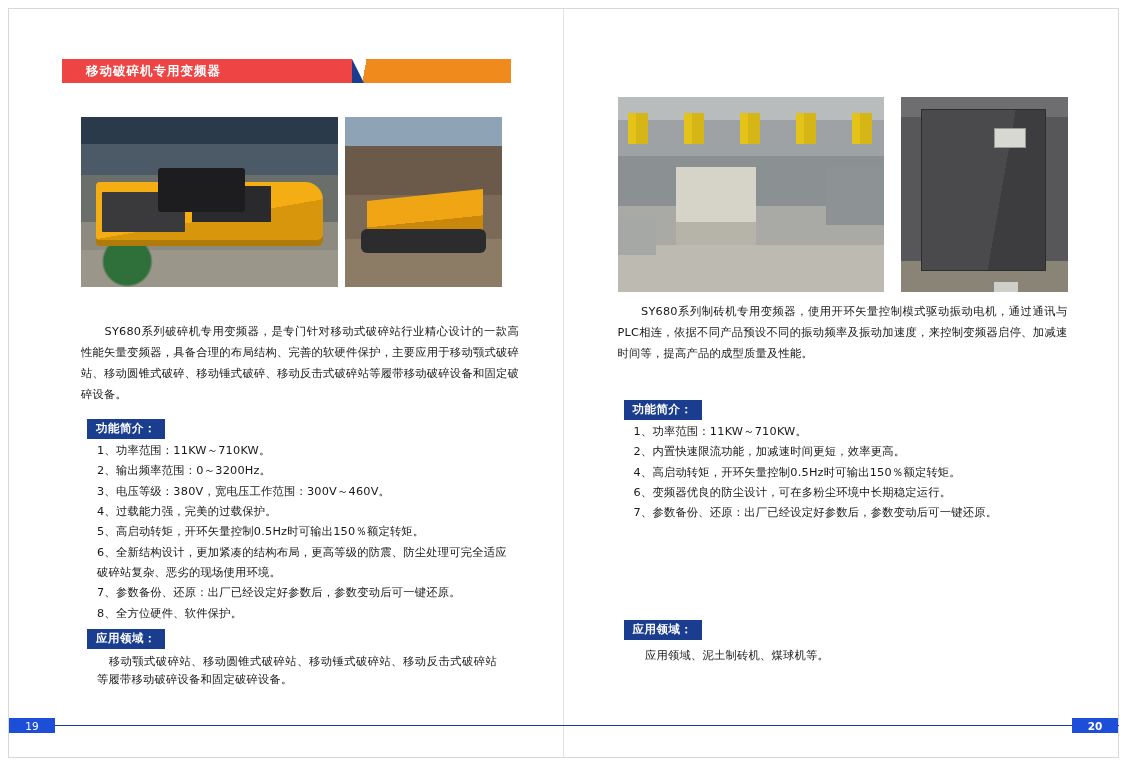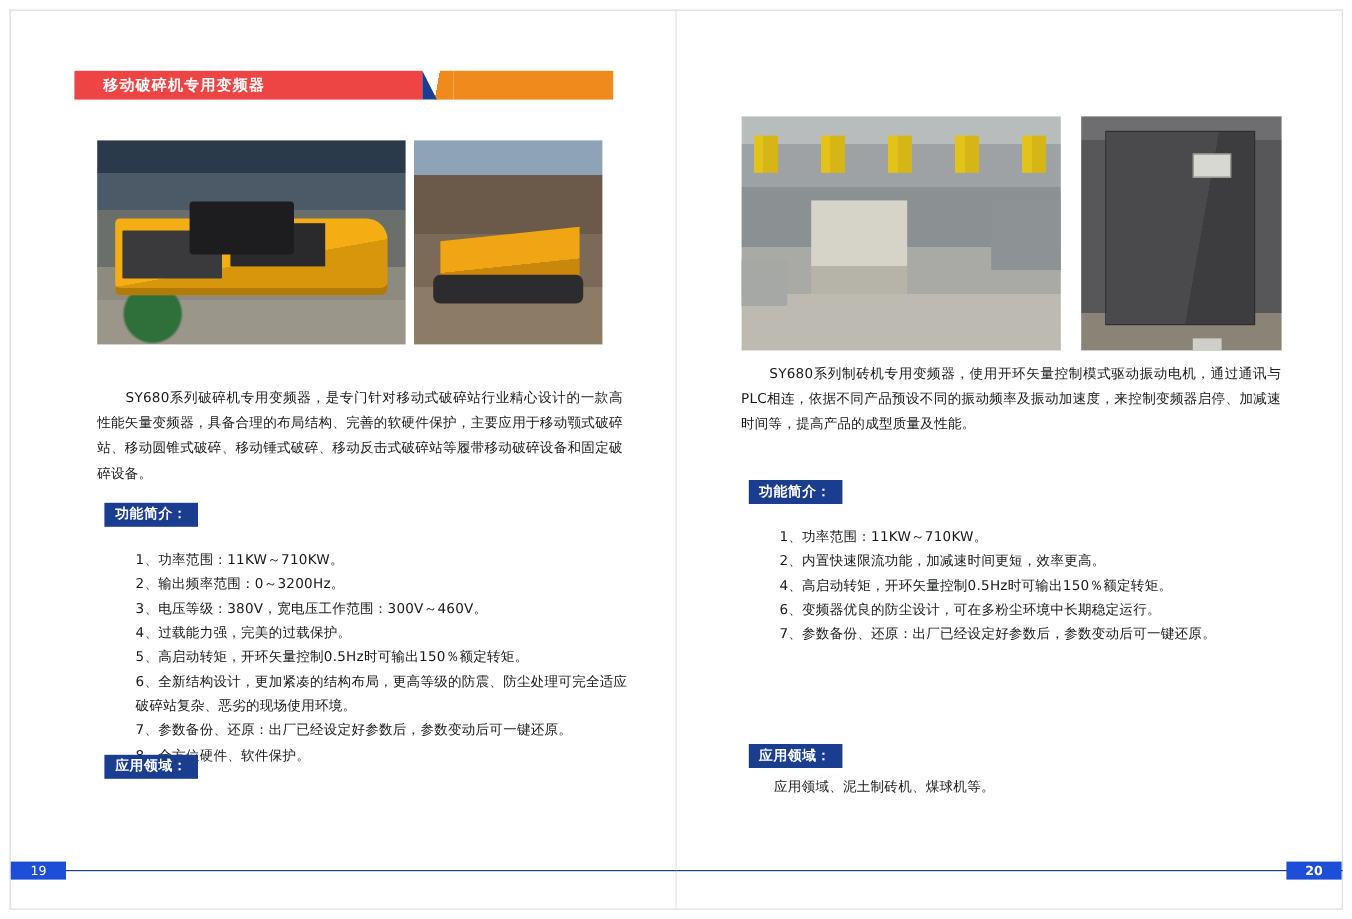--- a/index.html
+++ b/index.html
@@ -182,21 +182,21 @@
     white-space: nowrap;
     text-align: center;
   }
   .list {
     position: absolute;
     font-size: 11.3px;
     line-height: 2.22;
     color: #17181a;
     letter-spacing: .2px;
     list-style: none;
-    margin: 16px;
+    margin: 0;
     padding: 0;
   }
   .list li { white-space: nowrap; }
   .list.wrap li { white-space: normal; line-height: 1.8; }
 
   
   .folio {
     position: absolute;
     bottom: 24px;
     width: 46px; height: 15px;
@@ -246,20 +246,21 @@
       <li>3、电压等级：380V，宽电压工作范围：300V～460V。</li>
       <li>4、过载能力强，完美的过载保护。</li>
       <li>5、高启动转矩，开环矢量控制0.5Hz时可输出150％额定转矩。</li>
       <li>6、全新结构设计，更加紧凑的结构布局，更高等级的防震、防尘处理可完全适应破碎站复杂、恶劣的现场使用环境。</li>
       <li>7、参数备份、还原：出厂已经设定好参数后，参数变动后可一键还原。</li>
       <li>8、全方位硬件、软件保护。</li>
     </ul>
 
     <div class="sect-label" style="left:78px; top:620px;">应用领域：</div>
 
+    <div class="para" style="left:88px; top:644px; width:400px; line-height:1.55;">　移动颚式破碎站、移动圆锥式破碎站、移动锤式破碎站、移动反击式破碎站等履带移动破碎设备和固定破碎设备。</div>
 
     <div class="folio-rule" style="left:0; width:555px;"></div>
     <div class="folio folio-left">19</div>
   </div>
 
   <div class="page page-right">
 
 
     <div class="photo-row" style="left:54px; top:88px;">
       <div class="photo ph-brick" style="width:266px; height:195px;"></div>

